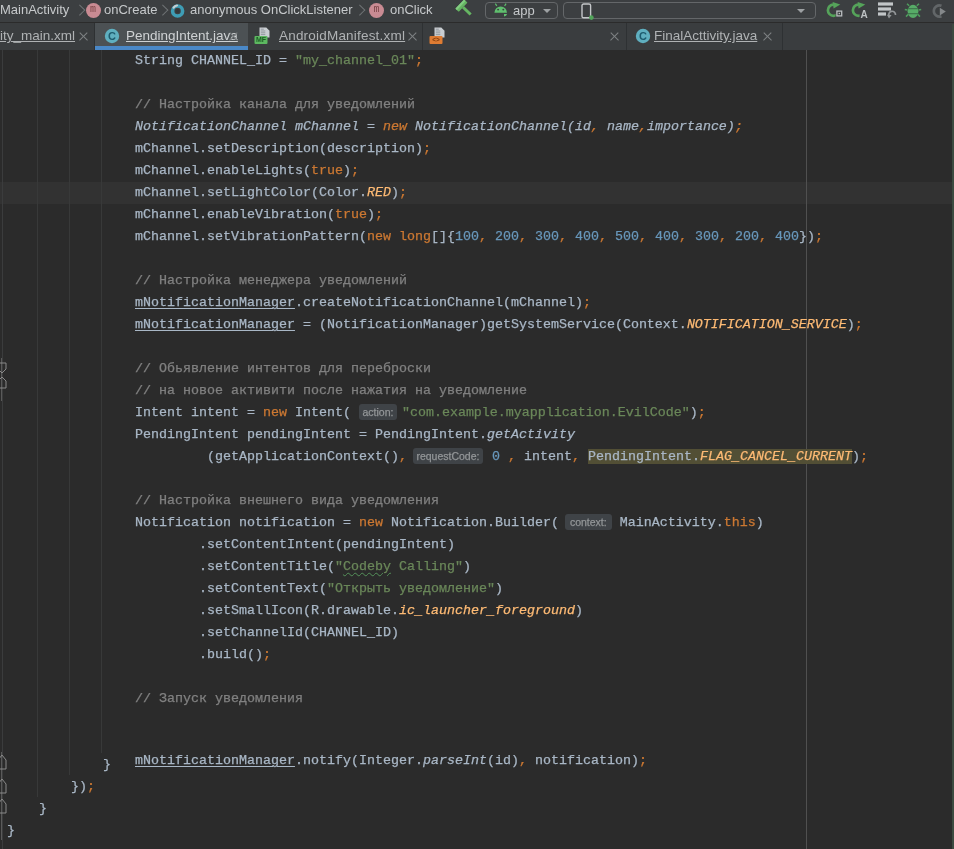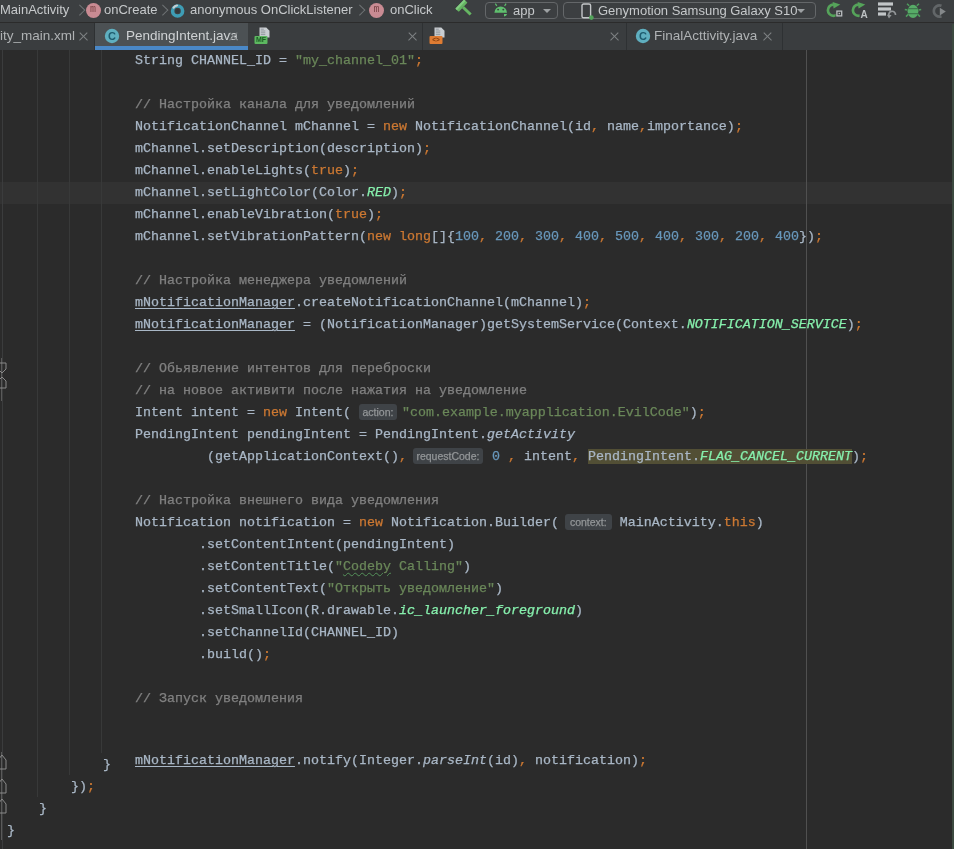--- a/index.html
+++ b/index.html
@@ -9,36 +9,36 @@
   .bc{position:absolute;top:0;height:19px;line-height:19px;font-size:13px;color:#C6C9CB;white-space:nowrap;}
   .chev{position:absolute;top:6px;width:6.5px;height:6.5px;border-top:1.4px solid #6F7375;border-right:1.4px solid #6F7375;transform:rotate(45deg);}
   .micon{position:absolute;top:2.5px;width:15px;height:15px;border-radius:50%;background:#C98B93;}
   .micon:after{content:"m";position:absolute;left:0;top:-1px;width:15px;text-align:center;font-size:10px;line-height:15px;color:#7C4648;font-family:"Liberation Mono",monospace;}
   .chip{position:absolute;top:2px;height:17px;border:1px solid #646769;border-radius:4px;box-sizing:border-box;}
   .chiptext{position:absolute;top:0;height:22px;line-height:21px;font-size:13px;color:#C6C9CB;white-space:nowrap;}
   .darr{position:absolute;width:0;height:0;border-left:4px solid transparent;border-right:4px solid transparent;border-top:4.6px solid #9DA1A3;}
   
   #tabbar{position:absolute;left:0;top:23px;width:954px;height:27px;background:#3A3D3F;}
   .tab{position:absolute;top:0;height:27px;box-sizing:border-box;border-right:1px solid #2E3133;}
-  .tabtext{position:absolute;top:0;height:26px;line-height:26px;font-size:13.5px;color:#AFB2B4;white-space:nowrap;}
+  .tabtext{position:absolute;top:0;height:26px;line-height:26px;font-size:13.5px;color:#AFB2B4;white-space:nowrap;text-decoration:underline;}
   .tabx{position:absolute;top:9px;width:9px;height:9px;}
   .tabx:before,.tabx:after{content:"";position:absolute;left:-1px;top:4px;width:11px;height:1.4px;background:#7E8284;}
   .tabx:before{transform:rotate(45deg);}
   .tabx:after{transform:rotate(-45deg);}
   
   #editor{position:absolute;left:0;top:50px;width:954px;height:799px;background:#2B2B2B;}
   .iguide{position:absolute;width:1px;background:#383939;}
   #marginline{position:absolute;left:806px;top:0;width:1px;height:799px;background:#505050;}
   #caretrow{position:absolute;left:0;top:132px;width:954px;height:22px;background:#323232;}
   .cl{position:absolute;left:7px;height:22px;line-height:22px;font-family:"Liberation Mono",monospace;font-size:13.3333px;color:#A9B7C6;white-space:pre;-webkit-text-stroke:0.25px;}
   .k{color:#CC7832;}
   .s{color:#6A8759;}
   .n{color:#6897BB;}
   .c{color:#808080;}
-  .f{color:#86efac;font-style:italic;}
+  .f{color:#fdba74;font-style:italic;}
   .im{font-style:italic;}
   .u{text-decoration:underline;text-underline-offset:2px;text-decoration-thickness:1px;}
   .wavy{text-decoration:underline wavy #549159;text-decoration-thickness:1px;text-underline-offset:2px;}
   .hint{display:inline-block;font-family:"Liberation Sans",sans-serif;font-size:10.5px;color:#939698;background:#3F4347;border-radius:3px;padding:0 3.5px;height:16px;line-height:16px;vertical-align:0.5px;}
   .hl{background:#524F35;}
 </style>
 </head>
 <body>
 <div id="app">
 
@@ -76,21 +76,20 @@
     <path d="M11 10.9 h3.2 a3.8 3.8 0 0 1 -3.2 2.6 z" fill="#5FBF6E"></path>
   </svg>
   <span class="chiptext" style="left:513px;">app</span>
   <span class="darr" style="left:543px;top:9px;"></span>
 
   <span class="chip" style="left:563px;width:253px;"></span>
   <svg style="position:absolute;left:579px;top:3px;" width="16" height="17" viewBox="0 0 16 17">
     <rect x="3" y="1" width="8.6" height="13.8" rx="1.6" fill="none" stroke="#C4C7C9" stroke-width="1.4"></rect>
     <circle cx="12.4" cy="14.6" r="2.3" fill="#52A55A"></circle>
   </svg>
-  <span class="chiptext" style="left:598px;">Genymotion Samsung Galaxy S10</span>
   <span class="darr" style="left:797px;top:9px;"></span>
 
   <svg style="position:absolute;left:825px;top:1px;" width="19" height="19" viewBox="0 0 19 19">
     <path d="M8.5 3.6 A5.6 5.6 0 1 0 14.1 9.2" fill="none" stroke="#55A35A" stroke-width="2.7"></path>
     <path d="M7.6 1.0 L15.3 3.4 L8.6 7.4 Z" fill="#55A35A"></path>
     <rect x="10.6" y="8.8" width="7.2" height="7.2" fill="#3C3F41"></rect>
     <rect x="11.9" y="10.1" width="4.8" height="4.8" fill="none" stroke="#B9BDBF" stroke-width="1.3"></rect>
     <rect x="13.6" y="11.8" width="1.4" height="1.4" fill="#B9BDBF"></rect>
   </svg>
   <svg style="position:absolute;left:850px;top:1px;" width="19" height="19" viewBox="0 0 19 19">
@@ -131,20 +130,21 @@
     <text x="8" y="12.2" font-family="Liberation Sans" font-size="11" font-weight="bold" fill="#1D5B6E" text-anchor="middle">C</text>
   </svg>
   <span class="tabtext" style="left:126px;color:#CFD2D4;">PendingIntent.java</span>
   <span class="tabx" style="left:229px;"></span>
   <svg style="position:absolute;left:254px;top:4px;" width="18" height="18" viewBox="0 0 18 18">
     <path d="M5.5 0.5 h6.8 l3.2 3.2 v6.8 h-10 z" fill="#C9CED2"></path>
     <path d="M6.8 2.2 h3 M6.8 4 h4.5 M6.8 5.8 h4.5 M6.8 7.6 h4.5" stroke="#8E959B" stroke-width="0.9"></path>
     <rect x="0.5" y="9" width="13" height="8" rx="1" fill="#5CB860"></rect>
     <text x="7" y="15.4" font-family="Liberation Sans" font-size="7" font-weight="bold" fill="#1E5C26" text-anchor="middle">MF</text>
   </svg>
+  <span class="tabtext" style="left:279px;letter-spacing:0.2px;">AndroidManifest.xml</span>
   <span class="tabx" style="left:408px;"></span>
   <svg style="position:absolute;left:429px;top:4px;" width="18" height="18" viewBox="0 0 18 18">
     <path d="M5.5 0.5 h6.8 l3.2 3.2 v6.8 h-10 z" fill="#C9CED2"></path>
     <path d="M6.8 2.2 h3 M6.8 4 h4.5 M6.8 5.8 h4.5 M6.8 7.6 h4.5" stroke="#8E959B" stroke-width="0.9"></path>
     <rect x="0.5" y="9" width="13" height="8" rx="1" fill="#DE7C33"></rect>
     <text x="7" y="15.2" font-family="Liberation Sans" font-size="6.5" font-weight="bold" fill="#84400F" text-anchor="middle">&lt;&gt;</text>
   </svg>
   <span class="tabx" style="left:610px;"></span>
   <svg style="position:absolute;left:635px;top:5px;" width="16" height="16" viewBox="0 0 16 16">
     <circle cx="8" cy="8" r="7.2" fill="#5FAFC0"></circle>
@@ -170,21 +170,21 @@
   <svg style="position:absolute;left:0;top:700px;" width="10" height="99" viewBox="0 0 10 99">
     <line x1="1.5" y1="2" x2="1.5" y2="90" stroke="#5A5A5A" stroke-width="1"></line>
     <path d="M-2 19 h8 v-9 l-4 -5 l-4 5 z" fill="none" stroke="#8A8A8A" stroke-width="1"></path>
     <path d="M-2 43 h8 v-9 l-4 -5 l-4 5 z" fill="none" stroke="#8A8A8A" stroke-width="1"></path>
     <path d="M-2 63 h8 v-9 l-4 -5 l-4 5 z" fill="none" stroke="#8A8A8A" stroke-width="1"></path>
   </svg>
 
   <div id="code">
     <div class="cl" style="top:0px;">                String CHANNEL_ID = <span class="s">"my_channel_01"</span><span class="k">;</span></div>
     <div class="cl" style="top:44px;"><span class="c">                // Настройка канала для уведомлений</span></div>
-    <div class="cl" style="top:66px;">                NotificationChannel mChannel = <span class="k">new</span> NotificationChannel(id<span class="k">,</span> name<span class="k">,</span>importance)<span class="k">;</span></div>
+    <div class="cl" style="top:66px;font-style:italic;">                NotificationChannel mChannel = <span class="k">new</span> NotificationChannel(id<span class="k">,</span> name<span class="k">,</span>importance)<span class="k">;</span></div>
     <div class="cl" style="top:88px;">                mChannel.setDescription(description)<span class="k">;</span></div>
     <div class="cl" style="top:110px;">                mChannel.enableLights(<span class="k">true</span>)<span class="k">;</span></div>
     <div class="cl" style="top:132px;">                mChannel.setLightColor(Color.<span class="f">RED</span>)<span class="k">;</span></div>
     <div class="cl" style="top:154px;">                mChannel.enableVibration(<span class="k">true</span>)<span class="k">;</span></div>
     <div class="cl" style="top:176px;">                mChannel.setVibrationPattern(<span class="k">new long</span>[]{<span class="n">100</span><span class="k">,</span> <span class="n">200</span><span class="k">,</span> <span class="n">300</span><span class="k">,</span> <span class="n">400</span><span class="k">,</span> <span class="n">500</span><span class="k">,</span> <span class="n">400</span><span class="k">,</span> <span class="n">300</span><span class="k">,</span> <span class="n">200</span><span class="k">,</span> <span class="n">400</span>})<span class="k">;</span></div>
     <div class="cl" style="top:220px;"><span class="c">                // Настройка менеджера уведомлений</span></div>
     <div class="cl" style="top:242px;">                <span class="u">mNotificationManager</span>.createNotificationChannel(mChannel)<span class="k">;</span></div>
     <div class="cl" style="top:264px;">                <span class="u">mNotificationManager</span> = (NotificationManager)getSystemService(Context.<span class="f">NOTIFICATION_SERVICE</span>)<span class="k">;</span></div>
     <div class="cl" style="top:308px;"><span class="c">                // Обьявление интентов для переброски</span></div>
     <div class="cl" style="top:330px;text-align:center;"><span class="c">                // на новое активити после нажатия на уведомление</span></div>

